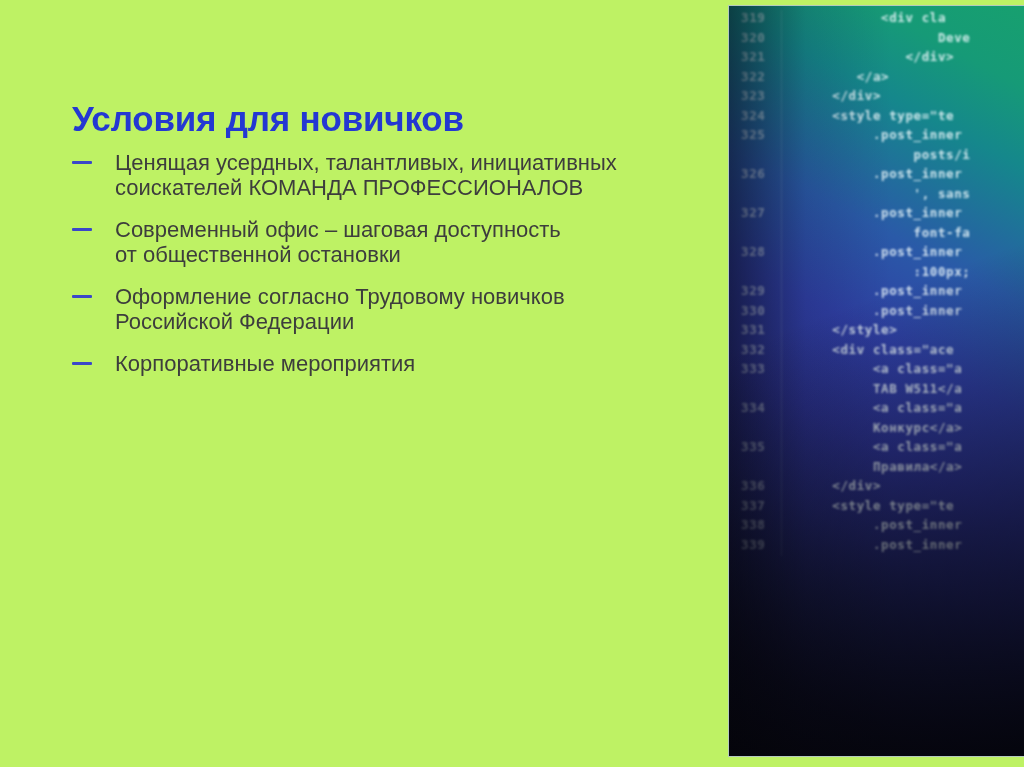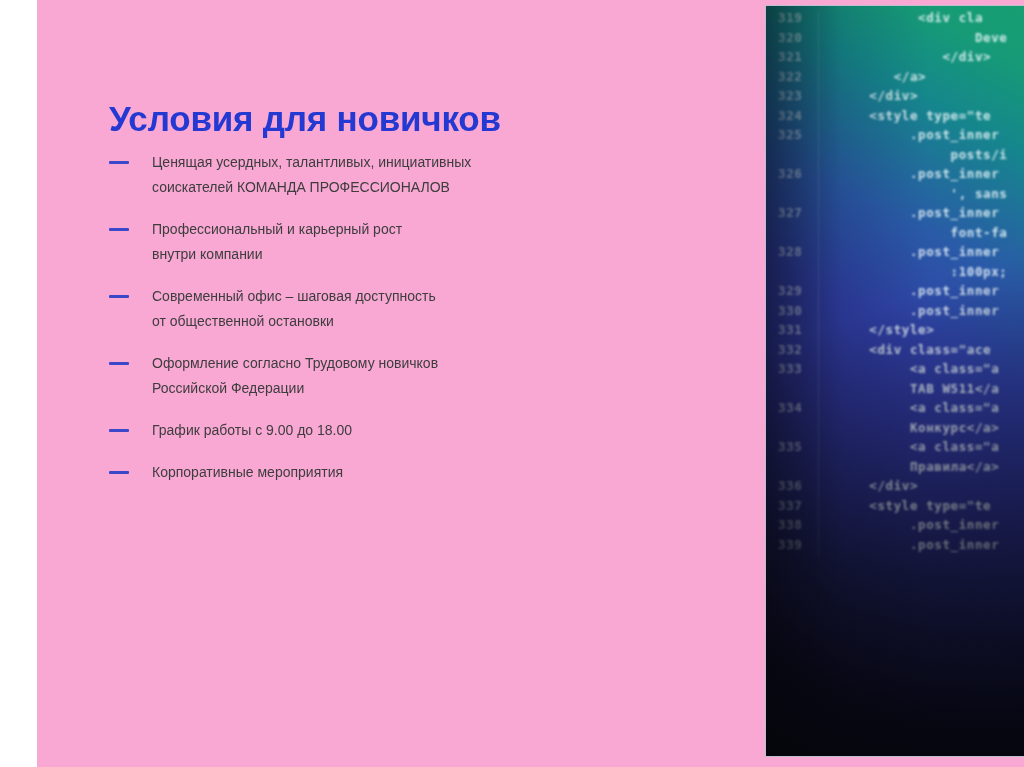--- a/index.html
+++ b/index.html
@@ -11,22 +11,21 @@
     width: 1024px;
     height: 767px;
     overflow: hidden;
     font-family: "Liberation Sans", "DejaVu Sans", sans-serif;
     position: relative;
   }
 
   #slide {
     position: absolute;
     inset: 0;
-    background: #f9a8d4;
-    margin-left: 37px;
+    background: #bef264;
   }
 
   
   #content {
     position: absolute;
     left: 0;
     top: 0;
     width: 728px;
     height: 767px;
     box-sizing: border-box;
@@ -65,21 +64,21 @@
     width: 20px;
     height: 3px;
     background: #3a47c9;
     border-radius: 1px;
     margin-top: 11px;
     margin-right: 23px;
   }
 
   .bullet-text {
     flex: 1 1 auto;
-    font-size: 14px;
+    font-size: 22px;
     line-height: 25px;
     color: #3d3d3d;
     white-space: pre-line;
     font-family: "Liberation Sans", "DejaVu Sans", sans-serif;
   }
 
   
   #code-panel {
     position: absolute;
     left: 729px;
@@ -172,36 +171,27 @@
     <h1 id="page-title">Условия для новичков</h1>
 
     <ul id="bullet-list">
         <li class="bullet-item">
           <span class="bullet-dash"></span>
           <span class="bullet-text">Ценящая усердных, талантливых, инициативных
 соискателей КОМАНДА ПРОФЕССИОНАЛОВ</span>
         </li>
         <li class="bullet-item">
           <span class="bullet-dash"></span>
-          <span class="bullet-text">Профессиональный и карьерный рост
-внутри компании</span>
-        </li>
-        <li class="bullet-item">
-          <span class="bullet-dash"></span>
           <span class="bullet-text">Современный офис – шаговая доступность
 от общественной остановки</span>
         </li>
         <li class="bullet-item">
           <span class="bullet-dash"></span>
           <span class="bullet-text">Оформление согласно Трудовому новичков
 Российской Федерации</span>
-        </li>
-        <li class="bullet-item">
-          <span class="bullet-dash"></span>
-          <span class="bullet-text">График работы с 9.00 до 18.00</span>
         </li>
         <li class="bullet-item">
           <span class="bullet-dash"></span>
           <span class="bullet-text">Корпоративные мероприятия</span>
         </li>
       </ul>
 
   </div>
 
   <div id="code-panel">

